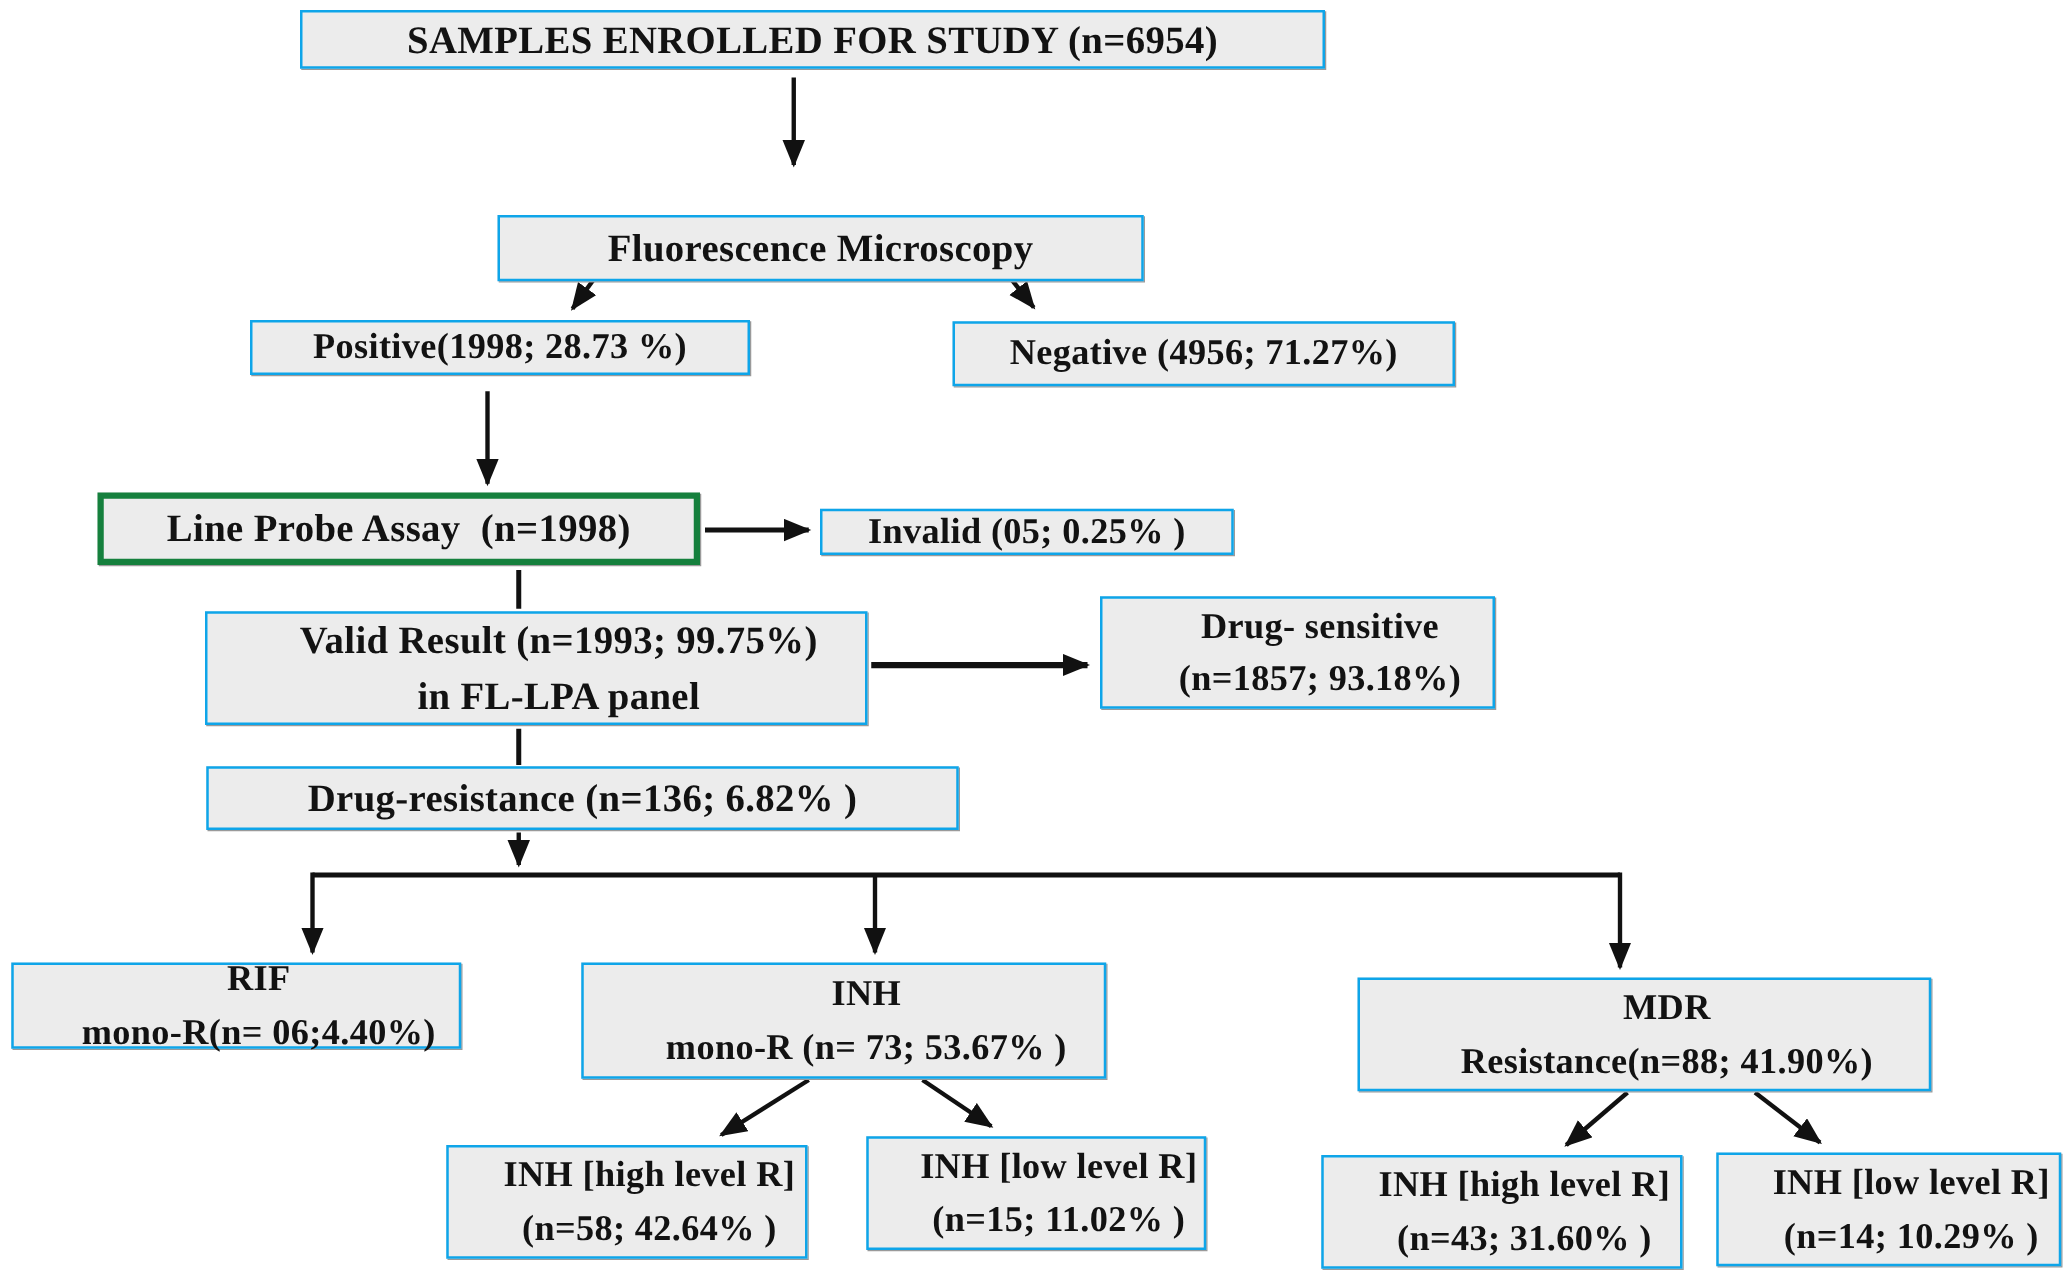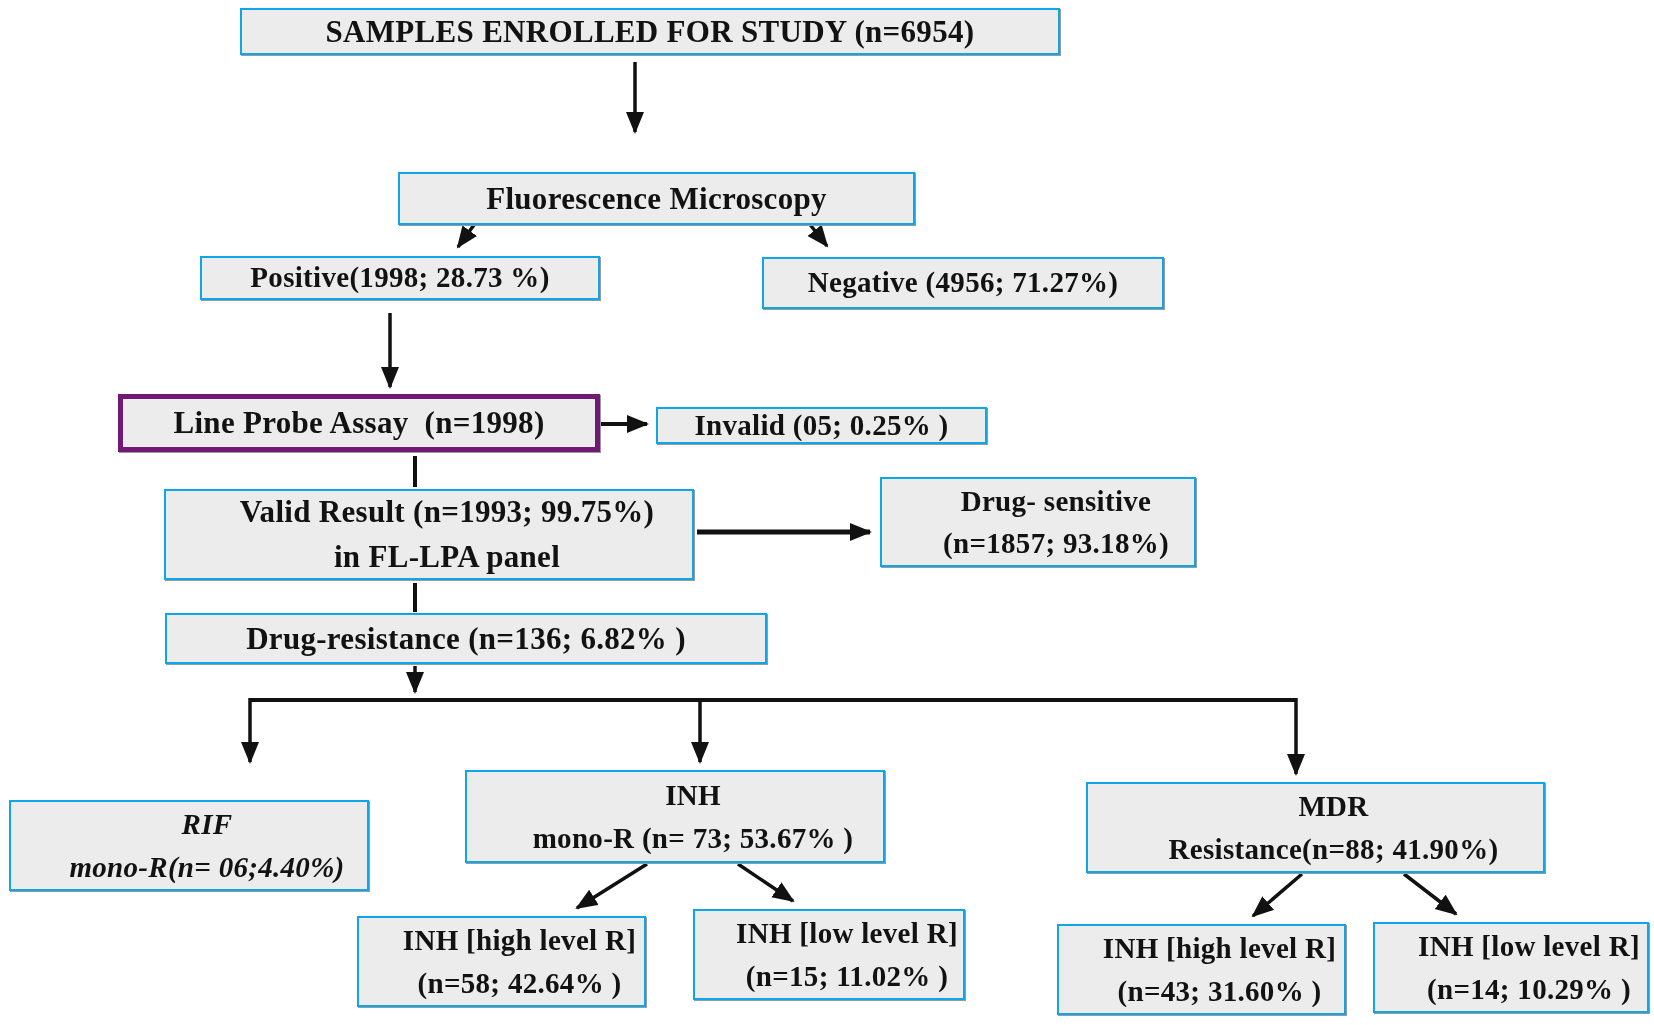--- a/index.html
+++ b/index.html
@@ -33,37 +33,36 @@
     line-height: 1.35;
     display: flex;
     align-items: center;
     justify-content: center;
     text-align: center;
     white-space: pre-wrap;
     letter-spacing: 0.3px;
     box-shadow: 1px 1px 0 #9a9a9a;
   }
   .node.thick {
-    border: 5px solid #701a75;
-    margin-left: 40px;
+    border: 5px solid #15803d;
   }
   .node.big   { font-size: 31px; }
   .node.two   { line-height: 1.45; padding-left: 36px; }
 
   
   #n-samples        { left: 240px;  top: 8px;   width: 820px; height: 47px; }
   #n-fluorescence   { left: 398px;  top: 140px; width: 517px; height: 53px; margin-top: 32px; }
   #n-positive       { left: 200px;  top: 256px; width: 400px; height: 44px; }
   #n-negative       { left: 762px;  top: 257px; width: 402px; height: 52px; }
   #n-lpa            { left: 78px;   top: 394px; width: 482px; height: 58px; }
   #n-invalid        { left: 656px;  top: 407px; width: 331px; height: 37px; }
   #n-valid          { left: 164px;  top: 489px; width: 530px; height: 91px; }
   #n-drug-sensitive { left: 880px;  top: 477px; width: 316px; height: 90px; }
   #n-drug-resistance{ left: 165px;  top: 613px; width: 602px; height: 51px; }
-  #n-rif-mono       { left: 9px;    top: 800px; width: 360px; height: 91px; font-style: italic; }
+  #n-rif-mono       { left: 9px;    top: 770px; width: 360px; height: 69px; }
   #n-inh-mono       { left: 465px;  top: 770px; width: 420px; height: 93px; }
   #n-mdr            { left: 1086px; top: 782px; width: 459px; height: 91px; }
   #n-inh-high       { left: 357px;  top: 916px; width: 289px; height: 91px; }
   #n-inh-low        { left: 693px;  top: 909px; width: 272px; height: 91px; }
   #n-mdr-inh-high   { left: 1057px; top: 924px; width: 289px; height: 91px; }
   #n-mdr-inh-low    { left: 1373px; top: 922px; width: 276px; height: 91px; }
 </style>
 </head>
 <body>
 

